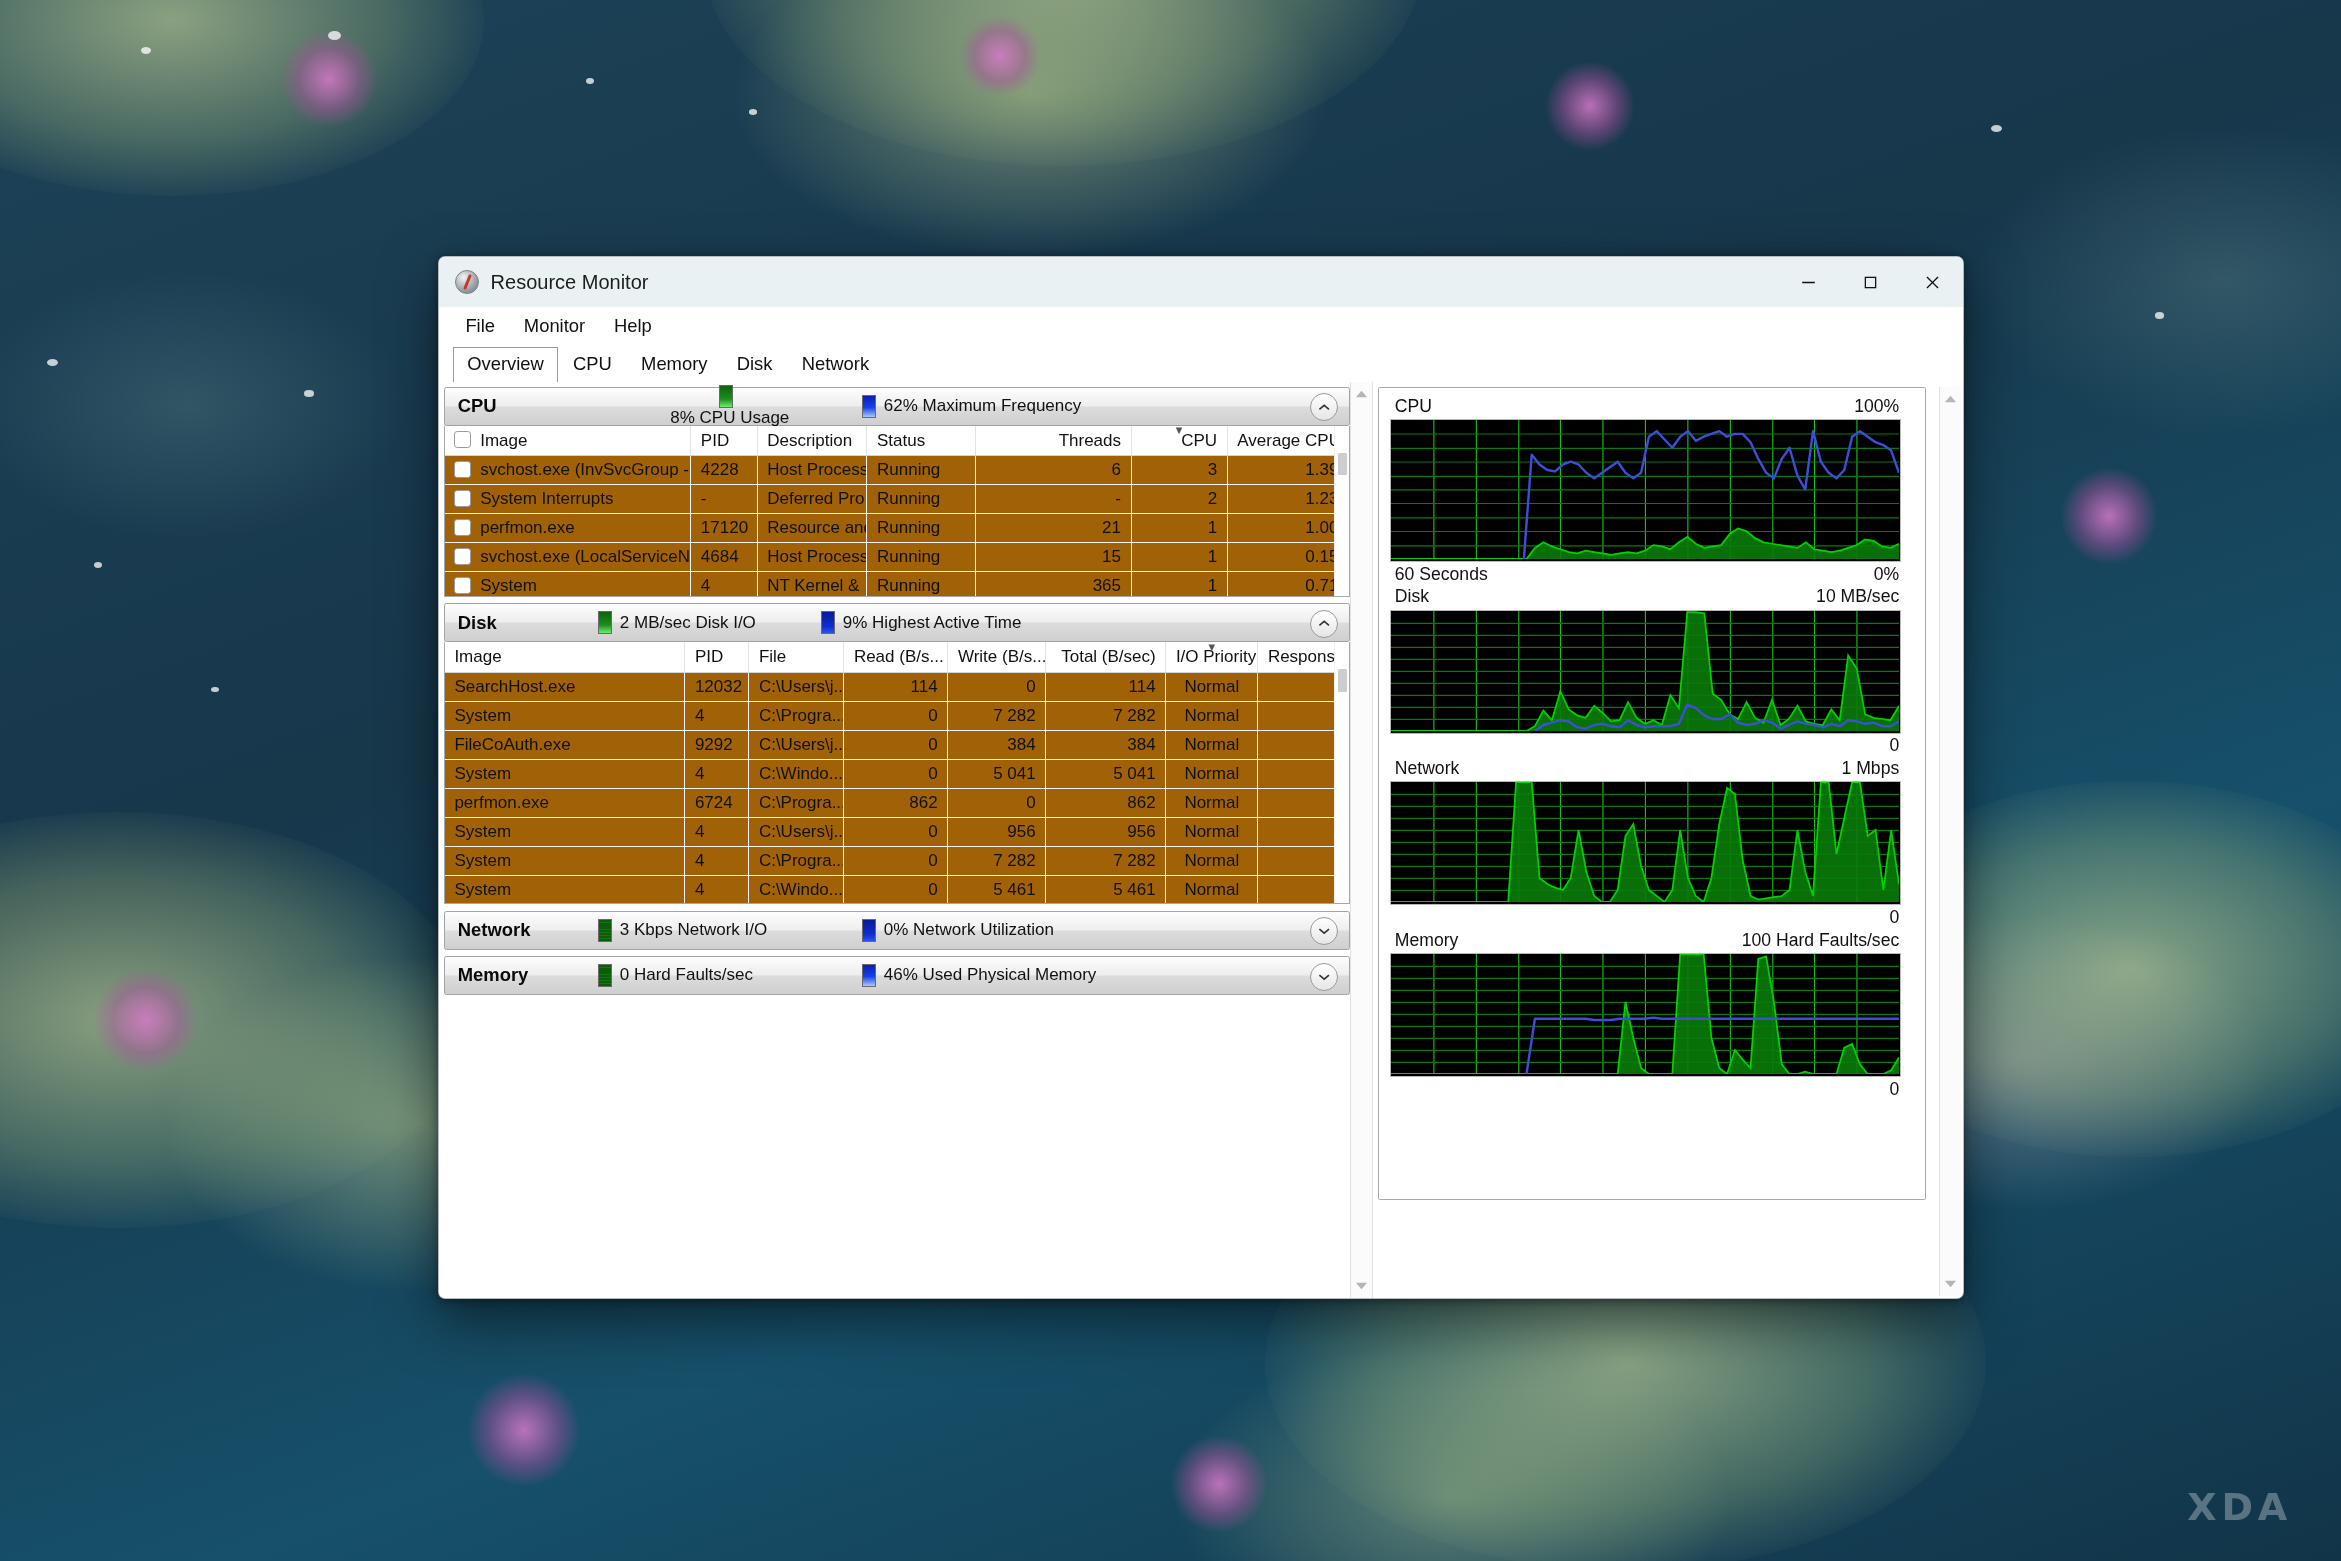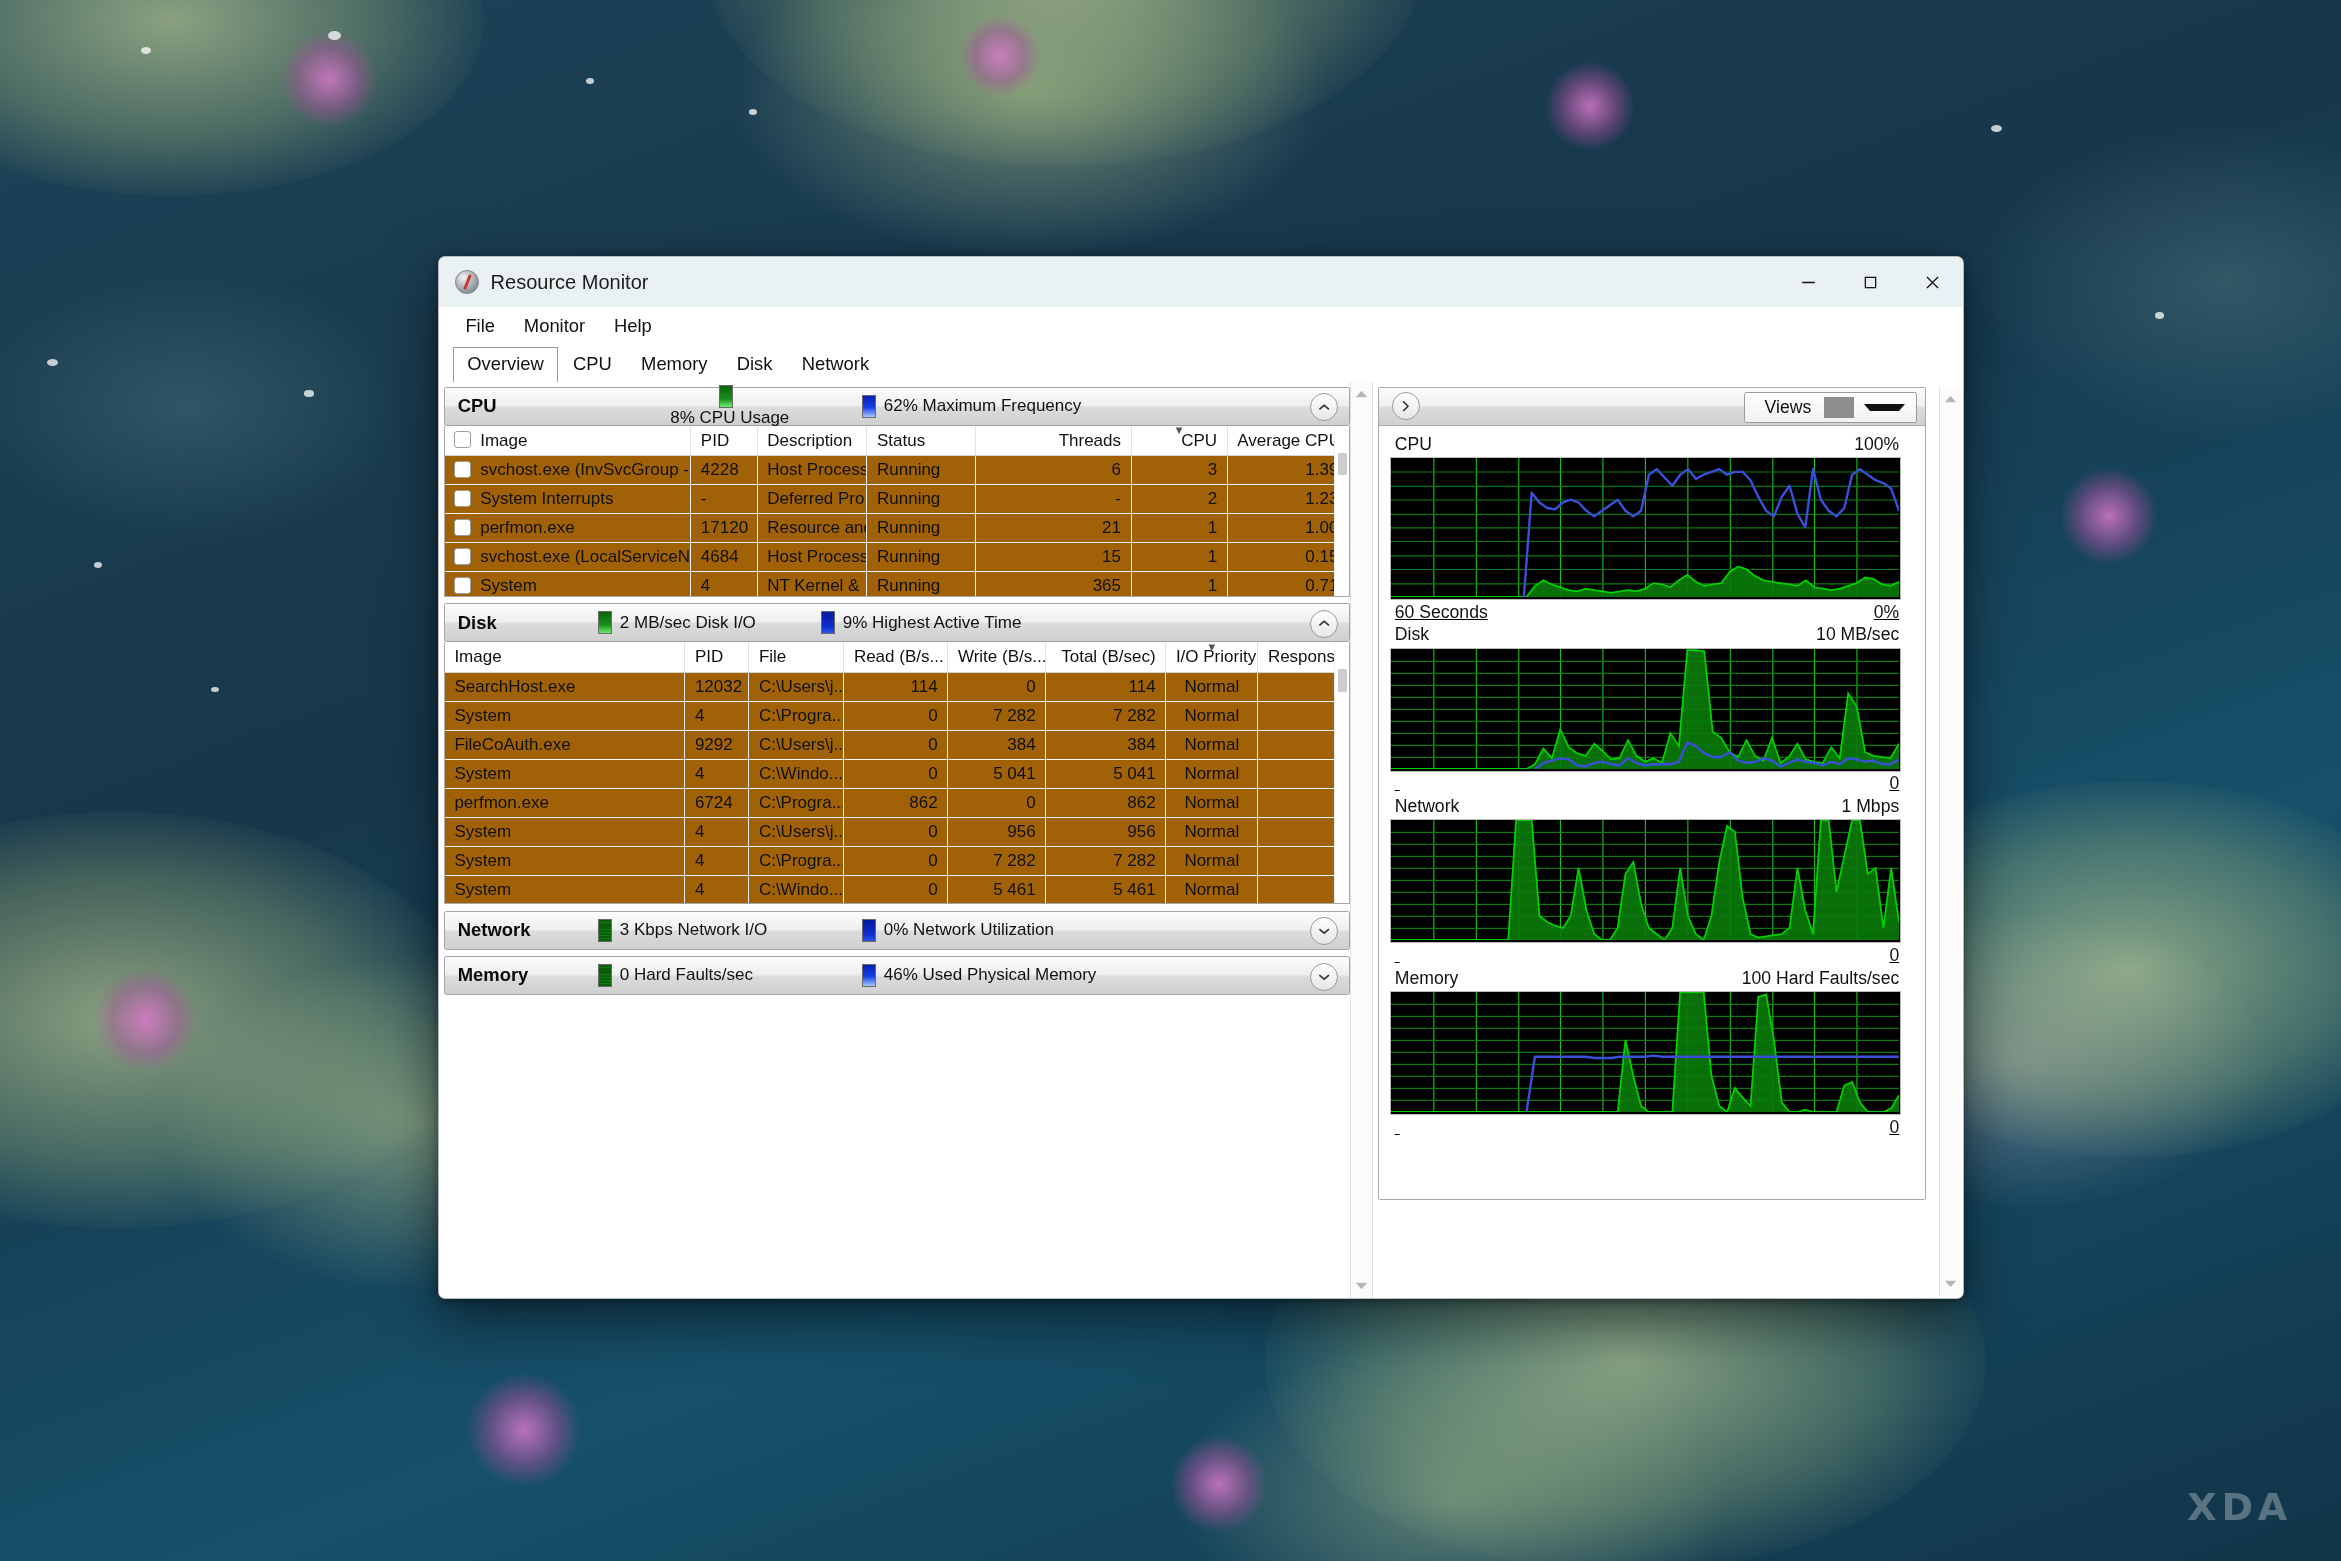--- a/index.html
+++ b/index.html
@@ -106,21 +106,21 @@
   .viewsbtn span{font-size:17.6px;color:#111;padding:0 13px 0 16px;}
   .vdiv{width:0.8px;height:21px;background:#8e8e8e;margin-right:9.6px;}
   .caret{width:0;height:0;border-left:6.4px solid transparent;border-right:6.4px solid transparent;
     border-top:7.2px solid #111;margin-right:8px;}
 
   .gp-body{padding:8px 11.2px 6.4px 11.2px;}
   .graph-block{position:relative;margin-bottom:1.6px;}
   .g-lbl-row{display:flex;justify-content:space-between;align-items:flex-end;padding:0 0 2.4px 4.8px;}
   .g-lbl{font-size:17.6px;color:#111;}
   .g-max{font-size:17.6px;color:#111;padding-right:14.4px;}
-  .g-foot-row{display:flex;justify-content:space-between;align-items:flex-end;padding:1.6px 0 0 4.8px;text-decoration:underline;}
+  .g-foot-row{display:flex;justify-content:space-between;align-items:flex-end;padding:1.6px 0 0 4.8px;}
   .g-min{font-size:17.6px;color:#111;padding-right:14.4px;}
   .plot{position:relative;border:0.8px solid #b9b9b9;background:#000;}
   .plot svg{display:block;}
 
   .vscroll{position:absolute;right:1.6px;top:4.8px;bottom:1.6px;width:21px;background:#fbfbfb;
     border-left:0.8px solid #e2e2e2;}
   .vscroll .arw{position:absolute;left:0;width:21px;height:21px;display:flex;align-items:center;justify-content:center;}
   .vscroll .arw.up{top:1.6px;} .vscroll .arw.dn{bottom:1.6px;}
 </style>
 </head>
@@ -485,32 +485,20 @@
       </div>
       <div class="arw dn">
         <svg width="13" height="8" viewBox="0 0 16 10">
             <polygon points="8,9 1,1 15,1" fill="#b5b5b5"></polygon>
           </svg>
       </div>
     </div>
 
     <div class="rightcol">
       <div class="gpanel" style="width:546px;height:811px;">
-        <div class="gp-head">
-          <div class="gp-expand">
-            <svg width="11.2" height="14.4" viewBox="0 0 14 18">
-                <polyline points="4,3 10,9 4,15" fill="none" stroke="#333" stroke-width="2"></polyline>
-              </svg>
-          </div>
-          <div class="viewsbtn">
-            <span>Views</span>
-            <span class="vdiv"></span>
-            <span class="caret"></span>
-          </div>
-        </div>
         <div class="gp-body">
 
           <div class="graph-block">
             <div class="g-lbl-row">
               <span class="g-lbl">CPU</span>
               <span class="g-max">100%</span>
             </div>
             <div class="plot" style="width:509px;height:141px;">
               <svg id="plot0" width="508" height="139" viewBox="0 0 634 174" preserveAspectRatio="none">
                   <line x1="53.5" x2="53.5" y1="0" y2="174" stroke="#19c219" stroke-width="1.4"></line>

